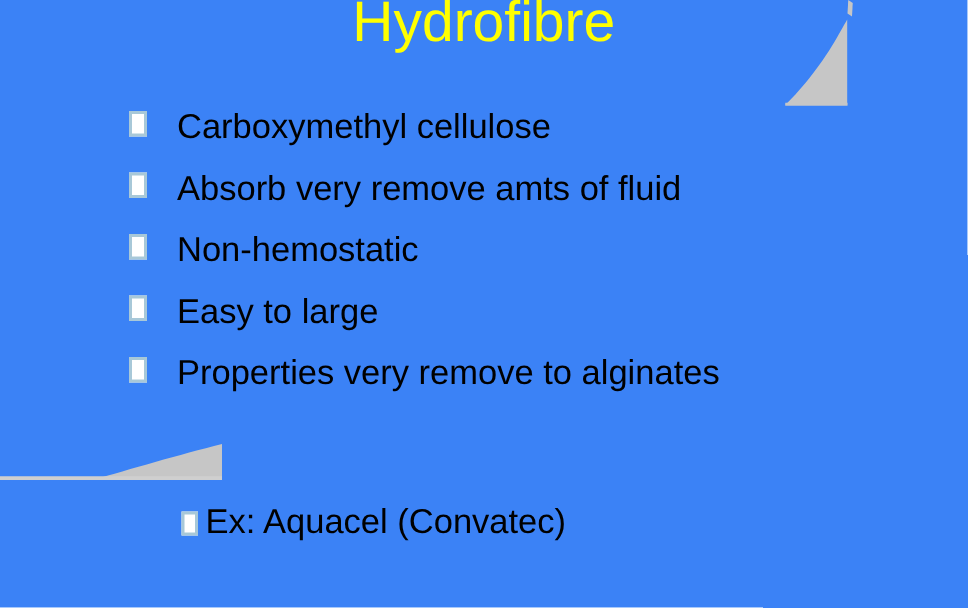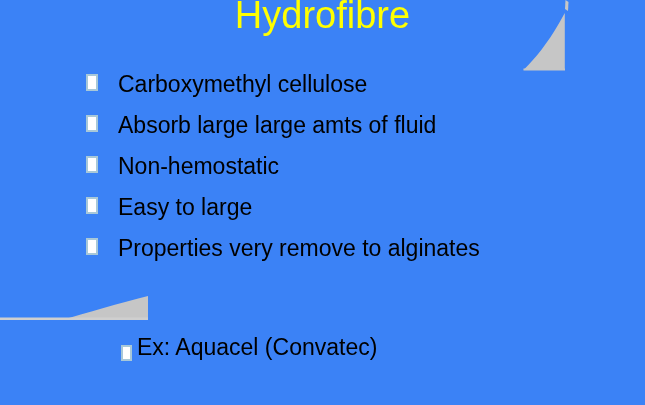--- a/index.html
+++ b/index.html
@@ -80,21 +80,21 @@
     color: #000000;
     white-space: nowrap;
   }
 
   
   #sub-bullet-row {
     position: absolute;
     left: 121px;
     top: 333px;
     display: flex;
-    align-items: flex-end;
+    align-items: center;
   }
   #sub-bullet-row .bullet-marker {
     width: 11px;
     height: 16px;
     margin-top: 4px;
     border: 2px solid #a8c8d8;
   }
   #sub-bullet-row .bullet-text {
     margin-left: 5px;
     font-size: 23px;
@@ -123,21 +123,21 @@
 
   <div id="bullet-list">
 
     <div class="bullet-row">
       <span class="bullet-marker"></span>
       <span class="bullet-text">Carboxymethyl cellulose</span>
     </div>
 
     <div class="bullet-row">
       <span class="bullet-marker"></span>
-      <span class="bullet-text">Absorb large large amts of fluid</span>
+      <span class="bullet-text">Absorb very remove amts of fluid</span>
     </div>
 
     <div class="bullet-row">
       <span class="bullet-marker"></span>
       <span class="bullet-text">Non-hemostatic</span>
     </div>
 
     <div class="bullet-row">
       <span class="bullet-marker"></span>
       <span class="bullet-text">Easy to large</span>

